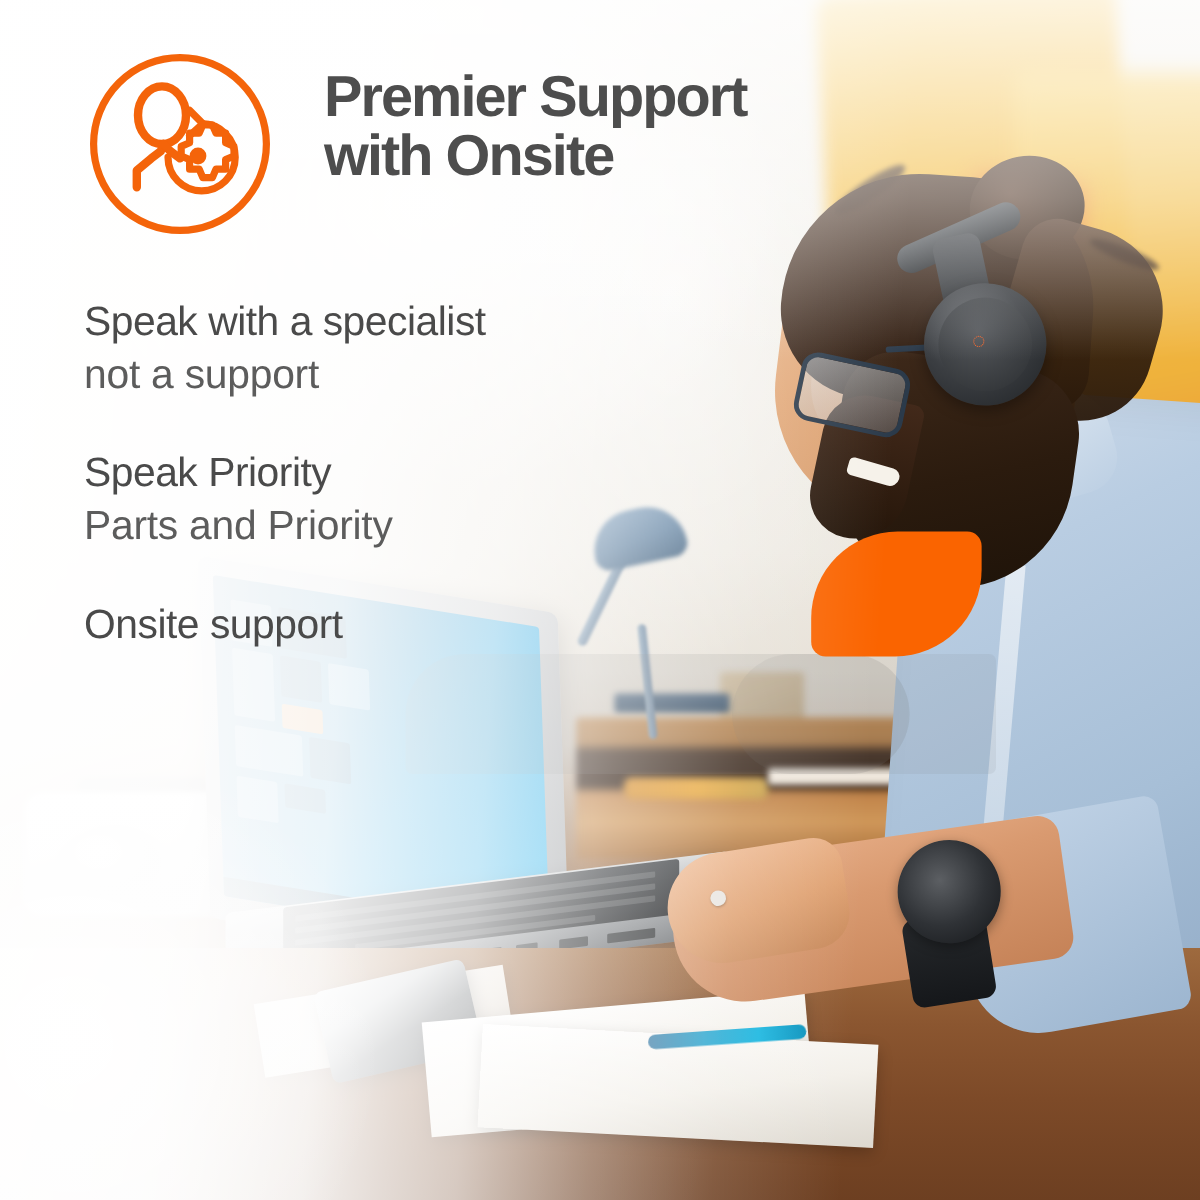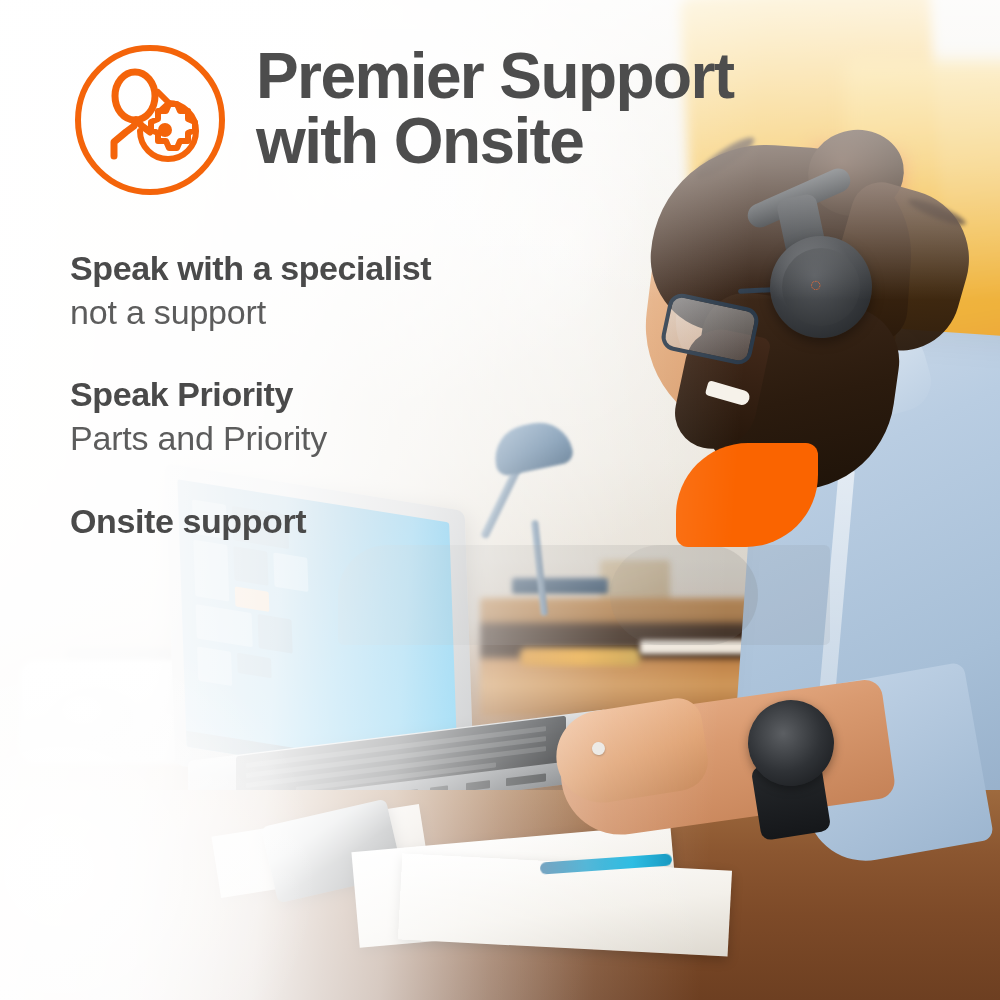--- a/index.html
+++ b/index.html
@@ -517,40 +517,40 @@
     display: flex;
     align-items: flex-start;
     gap: 24px;
   }
   .brand-icon {
     flex: 0 0 auto;
     width: 160px; height: 160px;
     margin-top: 4px;
   }
   .headline {
-    margin: 2px;
+    margin: 16px;
     padding-top: 6px;
-    font-size: 64px;
+    font-size: 48px;
     line-height: 1.02;
     font-weight: 700;
     letter-spacing: -1.6px;
     color: #4d4d4d;
     white-space: pre-line;
   }
 
   .bullets {
     position: absolute;
     left: 70px; top: 248px;
     width: 640px;
   }
   .bullet { margin-bottom: 40px; }
   .bullet:last-child { margin-bottom: 0; }
   .bullet-title {
     font-size: 34px;
-    font-weight: 700;
+    font-weight: 400;
     color: #4a4a4a;
     letter-spacing: -0.4px;
     line-height: 1.18;
   }
   .bullet-sub {
     font-size: 34px;
     font-weight: 400;
     color: #5c5c5c;
     letter-spacing: -0.2px;
     line-height: 1.3;

